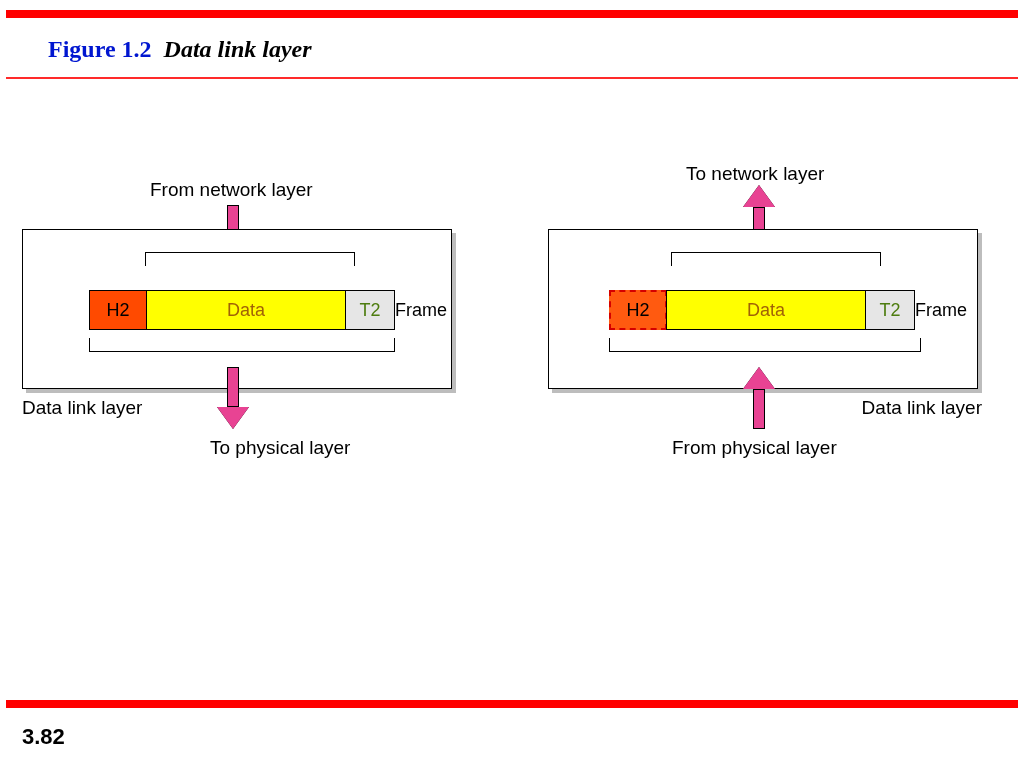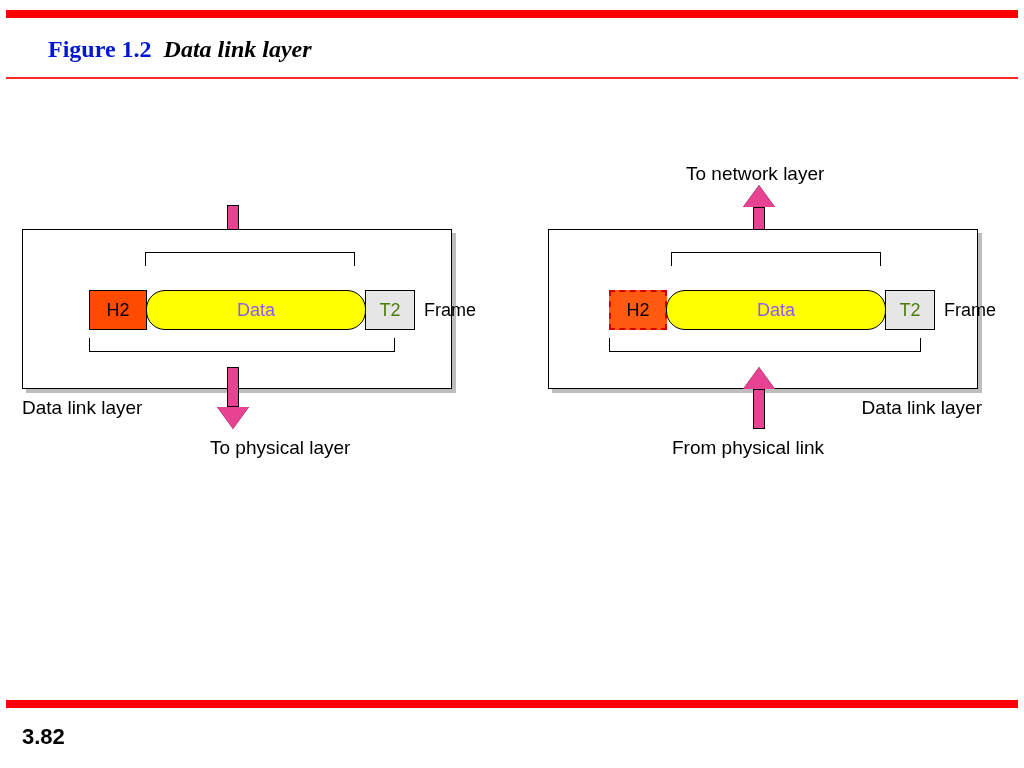--- a/index.html
+++ b/index.html
@@ -68,29 +68,29 @@
     font-size: 18px;
   }
   .seg {
     display: flex;
     align-items: center;
     justify-content: center;
     border: 1px solid #000;
     height: 40px;
   }
   .seg.h2   { width: 58px;  background:#ff4a00; color:#000; }
-  .seg.data { width: 220px; background:#ffff00; color:#8b5cf6;border-radius:19px; }
+  .seg.data { width: 200px; background:#ffff00; color:#a16207; }
   .seg.t2   { width: 50px;  background:#e6e6e6; color:#4d7c0f; }
   .seg + .seg { margin-left: -1px; }
   .h2.dashed {
     border: 2px dashed #d40000;
     background:#ff5a10;
   }
   .frame-lbl {
-    margin-left: 9px;
+    margin-left: 0;
     display:flex; align-items:center;
     font-size:18px;
   }
 
   .arrow {
     position:absolute;
     width:30px;
     display:flex;
     flex-direction:column;
     align-items:center;
@@ -136,20 +136,21 @@
 <div class="top-bar"></div>
 
 <div class="title-row">
   <span class="fig-num">Figure 1.2</span>
   <span class="fig-title">Data link layer</span>
 </div>
 <div class="title-underline"></div>
 
 <div class="diagram-area">
 
+  <div class="lbl" style="left:150px; top:40px;">From network layer</div>
 
   <div class="arrow down" style="left:218px; top:66px;">
     <div class="shaft" style="height:26px;"></div>
     <div class="head"></div>
   </div>
 
   <div class="panel left">
     <div class="bracket top" style="left:122px; top:22px;"></div>
     <div class="seg-row" style="left:66px; top:60px;">
       <div class="seg h2">H2</div>
@@ -185,18 +186,18 @@
     </div>
     <div class="bracket bottom" style="left:60px; top:108px; width:312px;"></div>
   </div>
 
   <div class="arrow up" style="left:744px; top:228px;">
     <div class="head"></div>
     <div class="shaft" style="height:40px;"></div>
   </div>
 
   <div class="lbl" style="right:42px; top:258px;">Data link layer</div>
-  <div class="lbl" style="left:672px; top:298px;">From physical link</div>
+  <div class="lbl" style="left:672px; top:298px;">From physical layer</div>
 
 </div>
 
 <div class="bottom-bar"></div>
 <div class="page-num">3.82</div>
 
 </body></html>

